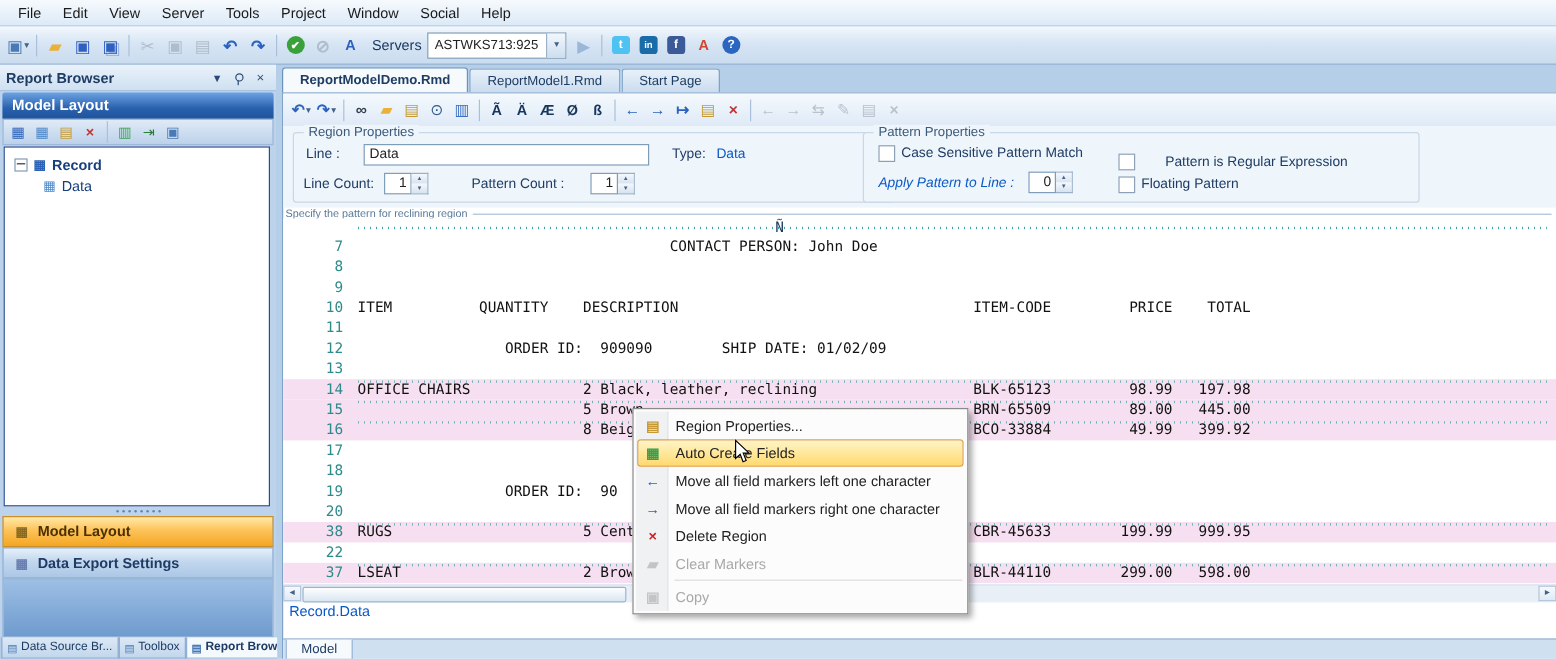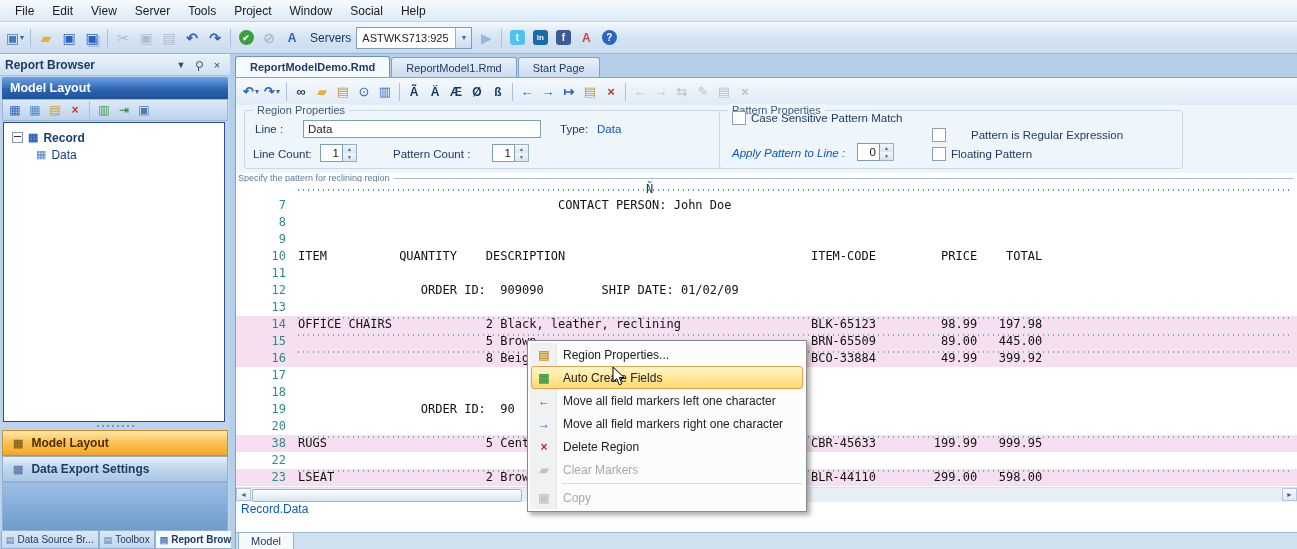--- a/index.html
+++ b/index.html
@@ -427,21 +427,21 @@
           <span class="sv">1</span>
           <span class="sb">
               <span>▲</span>
               <span>▼</span>
             </span>
         </span>
       </div>
 
       <div class="groupbox" id="gb-pattern">
         <span class="gb-caption">Pattern Properties</span>
-        <span class="cb" style="left:12px;top:0;justify-content:space-between;">
+        <span class="cb" style="left:12px;top:10px;justify-content:space-between;">
           <span class="box"></span>
           <span>Case Sensitive Pattern Match</span>
         </span>
         <span class="cb" style="left:212px;top:17px;gap:20px;">
           <span class="box"></span>
           <span>Pattern is Regular Expression</span>
         </span>
         <span class="fld blue" style="left:12px;top:36px;font-style:italic;">Apply Pattern to Line :</span>
         <span class="spin" style="left:137px;top:32px;">
           <span class="sv">0</span>
@@ -477,21 +477,21 @@
         <div class="rrow"><span class="gut">13</span><span class="txt"></span></div>
         <div class="rrow hl"><span class="gut">14</span><span class="txt">OFFICE CHAIRS             2 Black, leather, reclining                  BLK-65123         98.99   197.98</span></div>
         <div class="rrow hl"><span class="gut">15</span><span class="txt">                          5 Brown                                      BRN-65509         89.00   445.00</span></div>
         <div class="rrow hl"><span class="gut">16</span><span class="txt">                          8 Beige                                      BCO-33884         49.99   399.92</span></div>
         <div class="rrow"><span class="gut">17</span><span class="txt"></span></div>
         <div class="rrow"><span class="gut">18</span><span class="txt"></span></div>
         <div class="rrow"><span class="gut">19</span><span class="txt">                 ORDER ID:  90</span></div>
         <div class="rrow"><span class="gut">20</span><span class="txt"></span></div>
         <div class="rrow hl"><span class="gut">38</span><span class="txt">RUGS                      5 Cente                                      CBR-45633        199.99   999.95</span></div>
         <div class="rrow"><span class="gut">22</span><span class="txt"></span></div>
-        <div class="rrow hl"><span class="gut">23</span><span class="txt">LSEAT                     2 Brown                                      BLR-44110        299.00   598.00</span></div>
+        <div class="rrow hl"><span class="gut">37</span><span class="txt">LSEAT                     2 Brown                                      BLR-44110        299.00   598.00</span></div>
       </div>
 
     <div class="hscroll">
       <span class="sc-btn left">◄</span>
       <span class="sc-thumb"></span>
       <span class="sc-btn right">►</span>
     </div>
 
     <div class="record-path">Record.Data</div>
 

